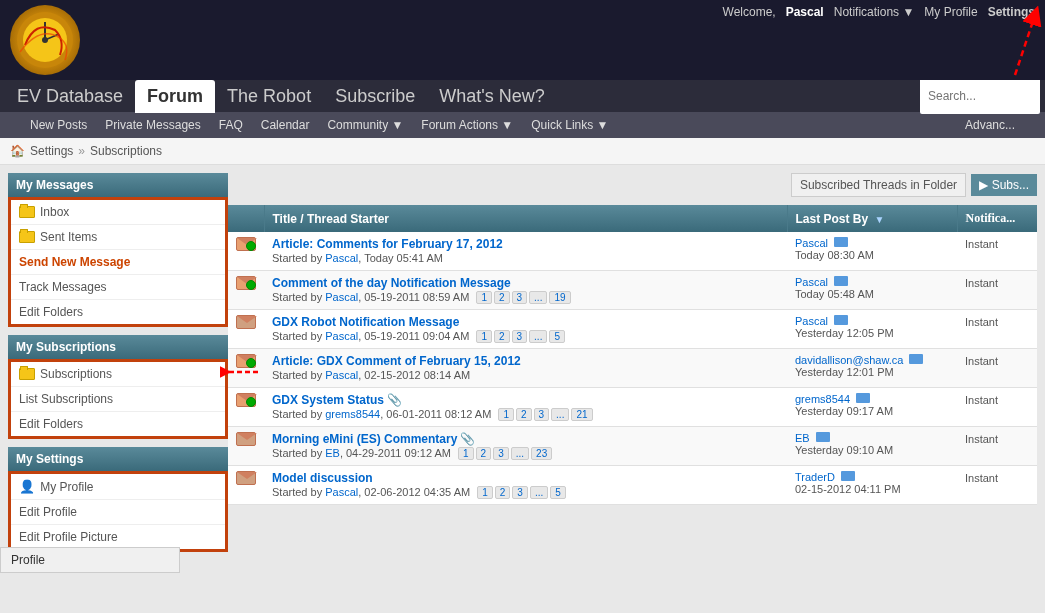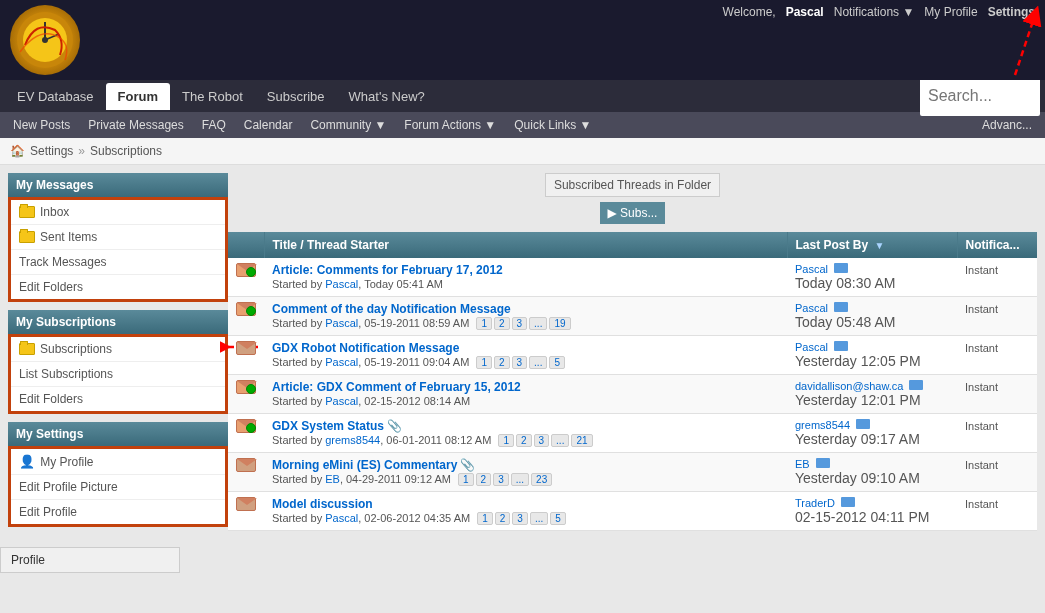--- a/index.html
+++ b/index.html
@@ -11,26 +11,26 @@
     .logo-circle { width: 70px; height: 70px; border-radius: 50%; background: radial-gradient(circle, #f5c518, #c8860a, #7a4a00); display: flex; align-items: center; justify-content: center; position: relative; overflow: hidden; }
     .logo-text-area { display: flex; flex-direction: column; }
     .header-right { position: absolute; right: 10px; top: 5px; display: flex; align-items: center; gap: 10px; color: #ccc; font-size: 12px; }
     .header-right .welcome { color: #ccc; }
     .header-right .username { color: #fff; font-weight: bold; }
     .header-right a { color: #ccc; text-decoration: none; }
     .settings-link { color: #fff; font-weight: bold; }
 
     
     .nav-bar { background: #2c2c3a; display: flex; align-items: center; padding: 0 5px; height: 32px; }
-    .nav-bar a { color: #ccc; text-decoration: none; padding: 6px 12px; font-size: 13px; display: inline-block; border-radius: 3px 3px 0 0; }
+    .nav-bar a { color: #ccc; text-decoration: none; padding: 6px 12px; font-size: 18px; display: inline-block; border-radius: 3px 3px 0 0; }
     .nav-bar a.active { background: #fff; color: #333; font-weight: bold; }
-    .nav-search { margin-left: auto; background: #fff; border: none; padding: 11px 8px; border-radius: 2px; font-size: 16px; width: 120px; }
-
-    
-    .sub-nav { background: #4a4a5a; display: flex; align-items: center; padding: 0 5px; height: 26px; gap: 2px; }
+    .nav-search { margin-left: auto; background: #fff; border: none; padding: 11px 8px; border-radius: 2px; font-size: 12px; width: 120px; }
+
+    
+    .sub-nav { background: #4a4a5a; display: flex; align-items: center; padding: 0 22px; height: 26px; gap: 2px; }
     .sub-nav a { color: #ddd; text-decoration: none; padding: 3px 8px; font-size: 12px; }
     .sub-nav-right { margin-left: auto; color: #ddd; font-size: 12px; padding: 3px 8px; }
 
     
     .breadcrumb { background: #f5f5f5; padding: 6px 10px; font-size: 12px; color: #555; border-bottom: 1px solid #ddd; display: flex; align-items: center; gap: 5px; }
     .breadcrumb a { color: #555; text-decoration: none; }
     .breadcrumb .sep { color: #999; }
 
     
     .main-layout { display: flex; gap: 0; padding: 8px; background: #e8e8e8; }
@@ -46,40 +46,40 @@
     .sidebar-item a.highlight { color: #cc4400; font-weight: bold; }
     .folder-icon { width: 16px; height: 12px; background: #f5c518; border: 1px solid #c8a000; display: inline-block; border-radius: 1px; position: relative; }
     .folder-icon::before { content: ''; position: absolute; top: -3px; left: 0; width: 6px; height: 3px; background: #f5c518; border: 1px solid #c8a000; border-bottom: none; border-radius: 1px 1px 0 0; }
     .user-icon { color: #3a7a3a; font-size: 13px; }
 
     
     .sidebar-arrow { position: relative; }
 
     
     .content { flex: 1; display: flex; flex-direction: column; gap: 5px; }
-    .content-header { display: flex; justify-content: flex-end; align-items: center; gap: 5px; margin-bottom: 3px; flex-direction: column; }
+    .content-header { display: flex; justify-content: flex-end; align-items: center; gap: 5px; margin-bottom: 3px; }
     .subscribed-label { font-size: 12px; color: #555; background: #f0f0f0; padding: 4px 8px; border: 1px solid #ccc; }
     .subs-button { background: #5a8a9a; color: #fff; padding: 4px 8px; font-size: 12px; border: none; cursor: pointer; }
 
     
     .thread-table { width: 100%; border-collapse: collapse; background: #fff; }
     .thread-table thead tr { background: linear-gradient(to bottom, #5a8a9a, #3a6a7a); }
     .thread-table thead th { color: #fff; font-size: 12px; padding: 6px 8px; text-align: left; border-right: 1px solid #4a7a8a; font-weight: bold; }
     .thread-table thead th:last-child { border-right: none; }
     .thread-table tbody tr { border-bottom: 1px solid #e0e0e0; }
     .thread-table tbody tr:nth-child(even) { background: #f9f9f9; }
     .thread-table tbody td { padding: 5px 8px; vertical-align: top; font-size: 12px; }
     .thread-title { color: #0066cc; font-weight: bold; text-decoration: none; font-size: 12px; }
     .thread-starter { color: #555; font-size: 11px; }
     .thread-starter a { color: #0066cc; text-decoration: none; }
     .page-links { display: inline-flex; gap: 2px; margin-left: 4px; }
     .page-link { background: #e8e8e8; border: 1px solid #ccc; padding: 0 4px; font-size: 10px; color: #0066cc; text-decoration: none; border-radius: 2px; }
     .last-post-by { font-size: 11px; }
     .last-post-by a { color: #0066cc; text-decoration: none; }
-    .last-post-time { color: #555; font-size: 14px; }
+    .last-post-time { color: #555; font-size: 11px; }
     .notif-type { font-size: 11px; color: #555; }
     .envelope { width: 20px; height: 14px; background: #e8a070; border: 1px solid #c07050; border-radius: 2px; position: relative; display: flex; align-items: center; justify-content: center; }
     .envelope::before { content: ''; position: absolute; top: 0; left: 0; right: 0; height: 0; border-left: 10px solid transparent; border-right: 10px solid transparent; border-top: 7px solid #d08060; }
     .new-indicator { width: 10px; height: 10px; background: #00aa00; border-radius: 50%; border: 1px solid #008800; position: absolute; bottom: 0; right: 0; }
     .thread-icon-cell { width: 30px; vertical-align: middle; }
     .sort-arrow { font-size: 10px; color: #aad4ff; margin-left: 3px; }
     .clip-icon { color: #888; font-size: 12px; }
     .go-icon { display: inline-block; width: 14px; height: 10px; background: #5599dd; margin-left: 3px; border-radius: 1px; }
 
     .arrow-svg { position: absolute; pointer-events: none; z-index: 1000; }
@@ -157,20 +157,23 @@
       <div class="sidebar-content">
         <div class="sidebar-item">
           <span class="folder-icon"></span>
           <a href="#">Inbox</a>
         </div>
         <div class="sidebar-item">
           <span class="folder-icon"></span>
           <a href="#">Sent Items</a>
         </div>
         <div class="sidebar-item">
+          <a href="#" class="highlight">Send New Message</a>
+        </div>
+        <div class="sidebar-item">
           <a href="#">Track Messages</a>
         </div>
         <div class="sidebar-item">
           <a href="#">Edit Folders</a>
         </div>
       </div>
     </div>
 
     <div class="sidebar-section sidebar-arrow">
       <div class="sidebar-title">My Subscriptions</div>
@@ -198,43 +201,43 @@
     </div>
 
     <div class="sidebar-section">
       <div class="sidebar-title">My Settings</div>
       <div class="sidebar-content">
         <div class="sidebar-item">
           <span class="user-icon">👤</span>
           <a href="#">My Profile</a>
         </div>
         <div class="sidebar-item">
+          <a href="#">Edit Profile</a>
+        </div>
+        <div class="sidebar-item">
           <a href="#">Edit Profile Picture</a>
-        </div>
-        <div class="sidebar-item">
-          <a href="#">Edit Profile</a>
         </div>
       </div>
     </div>
 
   </div>
 
   <div class="content">
     <div class="content-header">
       <span class="subscribed-label">Subscribed Threads in Folder</span>
       <button class="subs-button">▶ Subs...</button>
     </div>
 
     <table class="thread-table">
       <thead>
         <tr>
           <th style="width:30px;"></th>
           <th>Title / Thread Starter</th>
           <th style="width:170px;">Last Post By <span class="sort-arrow">▼</span></th>
-          <th style="width:80px;">Notifica...</th>
+          <th style="width:80px;font-family:Liberation Serif, serif;">Notifica...</th>
         </tr>
       </thead>
       <tbody>
 
         <tr>
           <td class="thread-icon-cell">
             <div style="position:relative;display:inline-block;">
               <div class="envelope"></div>
               <div class="new-indicator"></div>
             </div>

